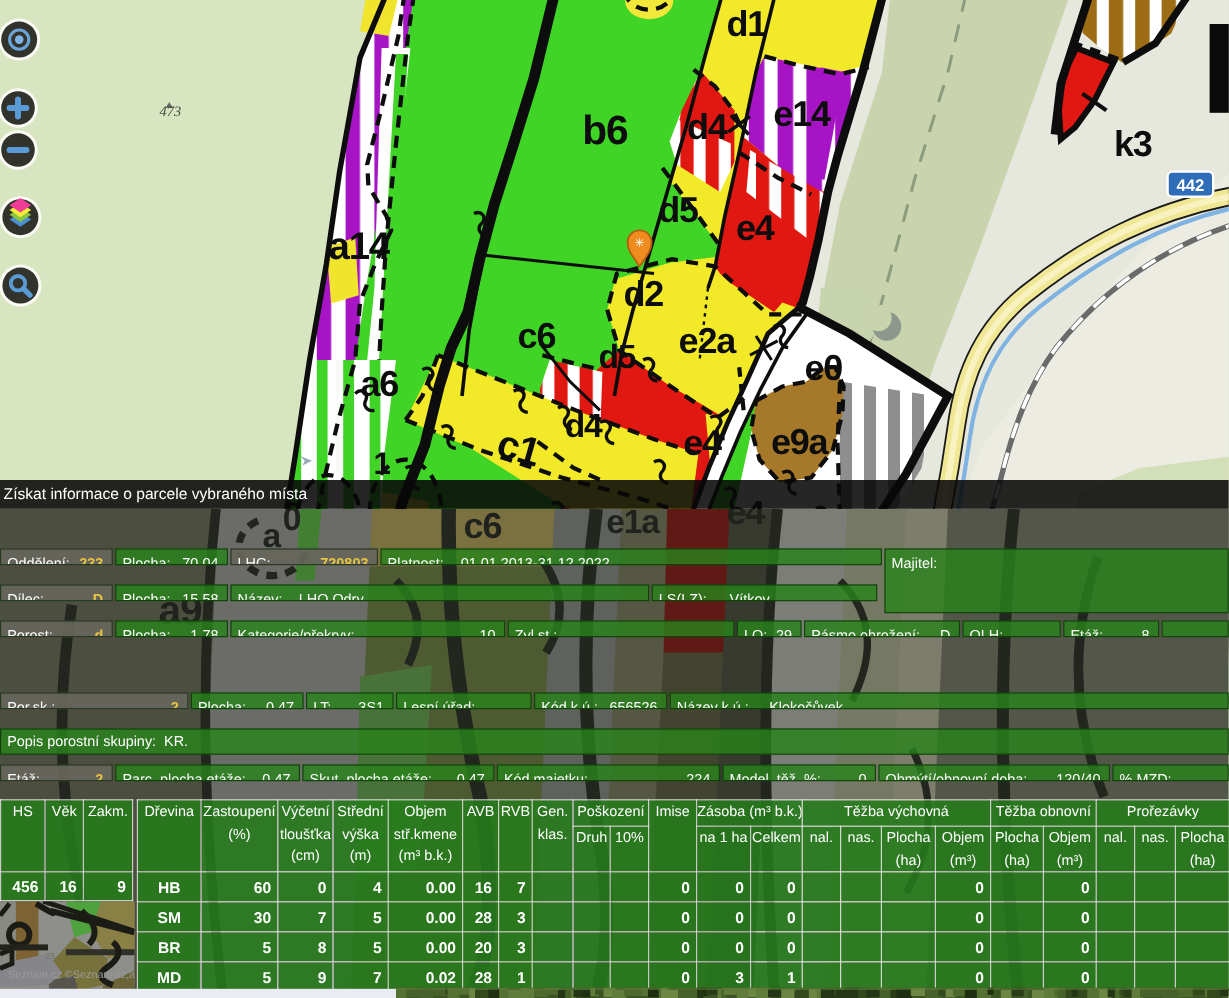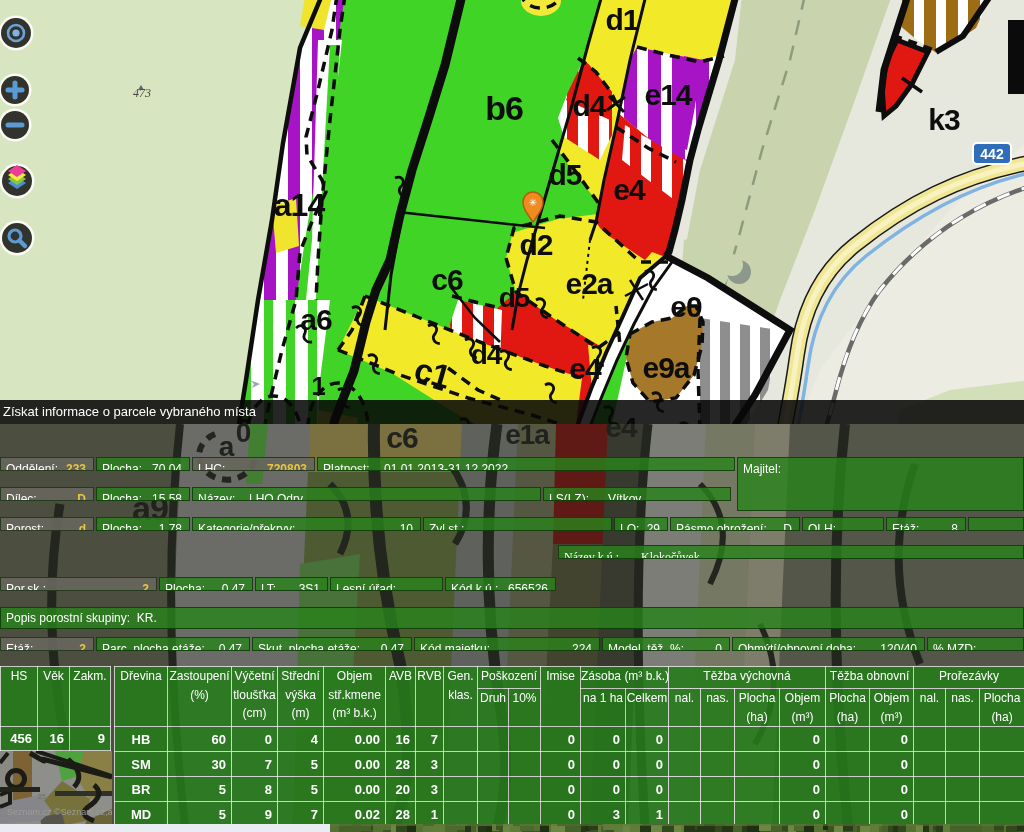--- a/index.html
+++ b/index.html
@@ -334,21 +334,21 @@
       <span class="lab">LT:</span>
       <span class="val">3S1</span>
     </div>
 <div class="cell" style="left:330px;top:577px;width:113px;">
       <span class="lab">Lesní úřad:</span>
     </div>
 <div class="cell" style="left:445px;top:577px;width:111px;">
       <span class="lab">Kód k.ú.:</span>
       <span class="val">656526</span>
     </div>
-<div class="cell" style="left:558px;top:545px;width:466px;font-family:Liberation Serif, serif;">
+<div class="cell" style="left:558px;top:577px;width:466px;">
       <span class="lab">Název k.ú.:</span>
       <span class="vall" style="left:82px;">Klokočůvek</span>
     </div>
 <div class="cell gray" style="left:0px;top:637px;width:94px;">
       <span class="lab">Etáž:</span>
       <span class="val yel">2</span>
     </div>
 <div class="cell" style="left:96px;top:637px;width:154px;">
       <span class="lab">Parc. plocha etáže:</span>
       <span class="val">0.47</span>

